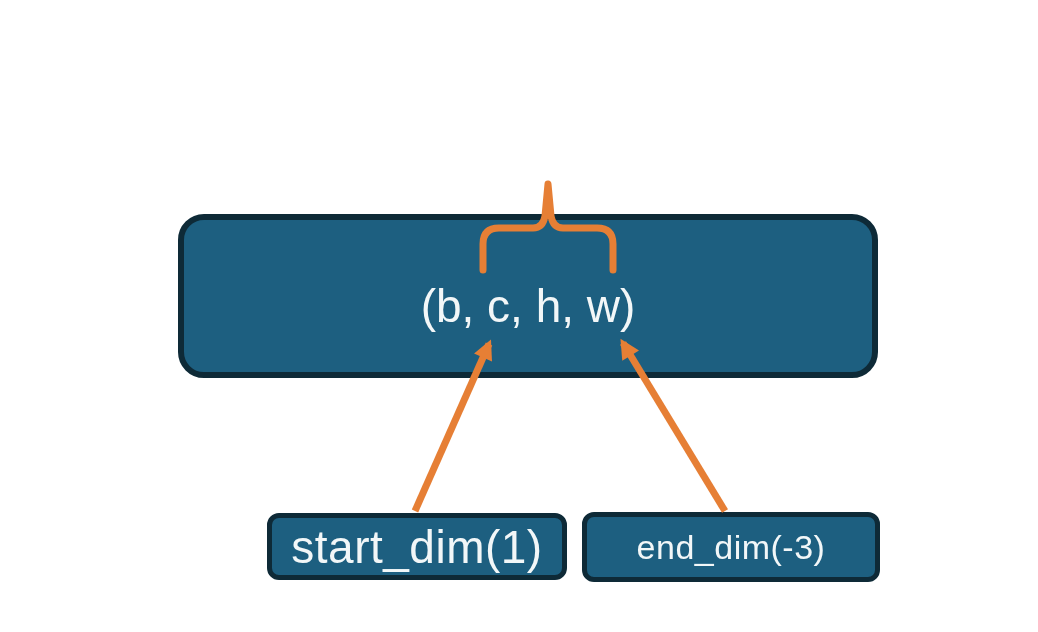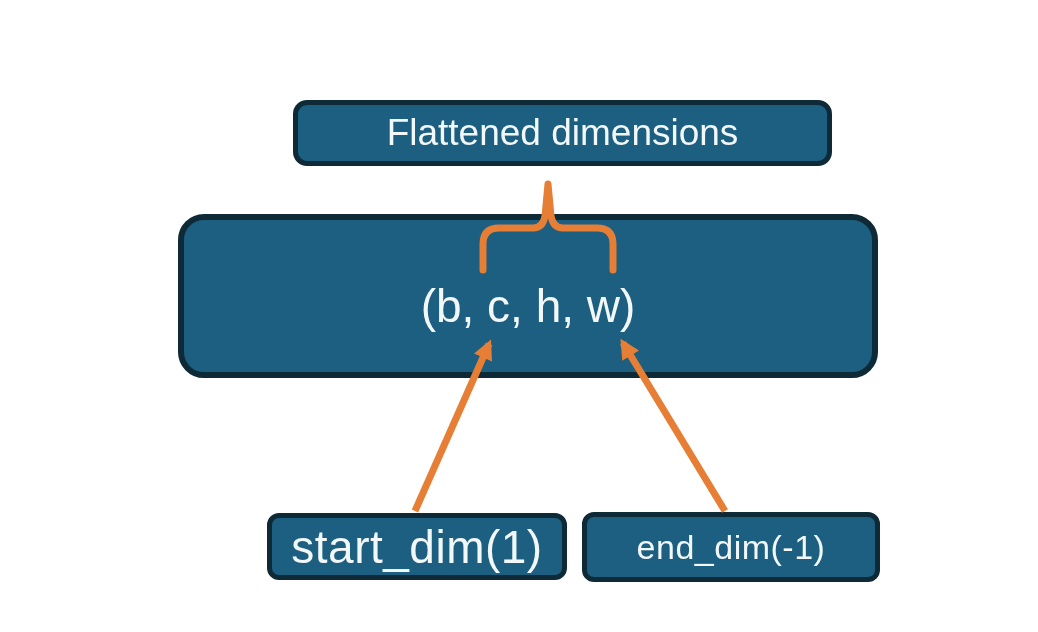--- a/index.html
+++ b/index.html
@@ -70,34 +70,31 @@
     height: 632px;
     pointer-events: none;
     z-index: 5;
   }
 </style>
 </head>
 <body>
 
 <div class="canvas">
 
-  <div class="node node-flattened">
-    <span>Flattened dimensions</span>
-  </div>
 
   <div class="node node-tensor">
     <span>(b, c, h, w)</span>
   </div>
 
   <div class="node node-start-dim">
     <span>start_dim(1)</span>
   </div>
 
   <div class="node node-end-dim">
-    <span>end_dim(-1)</span>
+    <span>end_dim(-3)</span>
   </div>
 
   <svg class="overlay" viewBox="0 0 1038 632" xmlns="http://www.w3.org/2000/svg">
     <defs>
       <marker id="arrowhead" viewBox="0 0 10 10" refX="7.5" refY="5" markerWidth="3.2" markerHeight="2.8" orient="auto-start-reverse">
         <path d="M 0 0 L 10 5 L 0 10 Z" fill="#e67f35"></path>
       </marker>
     </defs>
 
     <path d="M 483 270 L 483 244 Q 483 228 499 228 L 533 228 Q 543 228 545 216 L 548 184 L 551 216 Q 553 228 563 228 L 597 228 Q 613 228 613 244 L 613 270" fill="none" stroke-width="7" stroke-linecap="round" stroke-linejoin="round" stroke="#e67f35"></path>

